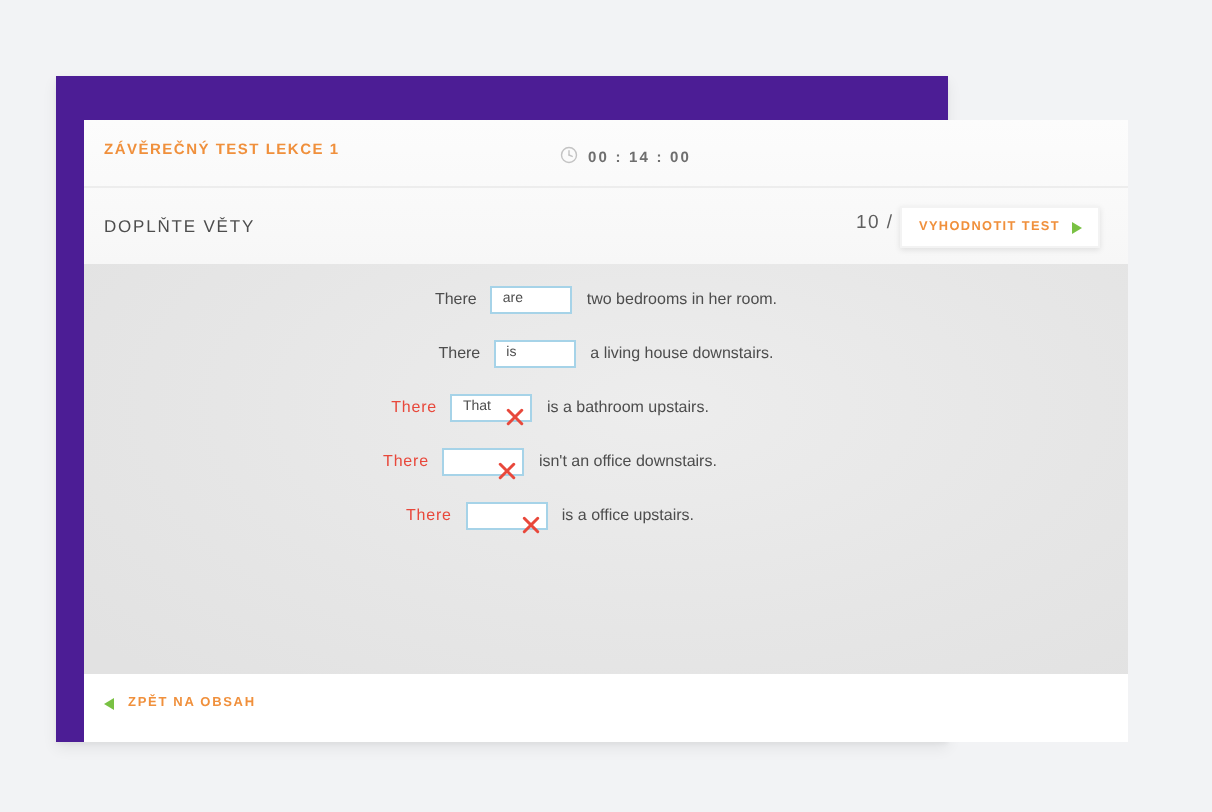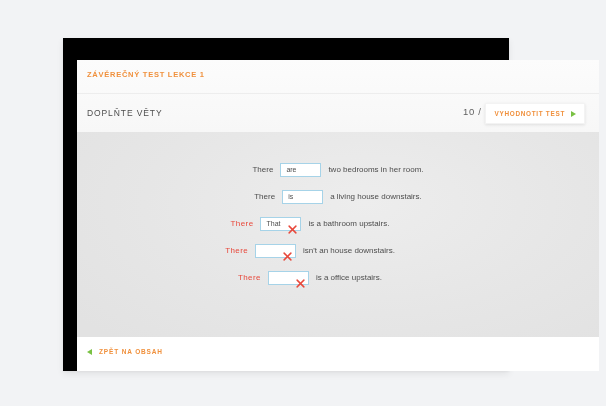--- a/index.html
+++ b/index.html
@@ -15,23 +15,22 @@
     overflow: hidden;
   }
 
   
   .card {
     position: absolute;
     left: 28px;
     top: 38px;
     width: 446px;
     height: 333px;
-    background: #000000;
+    background: #4c1d95;
     box-shadow: 0 3px 7px rgba(0,0,0,0.07), 0 1px 2px rgba(0,0,0,0.04);
-    margin-left: 35px;
   }
   .inner {
     position: absolute;
     left: 14px;
     top: 22px;
     width: 522px;
   }
 
   
   .header-band {
@@ -127,21 +126,21 @@
     width: 0; height: 0;
     border-top: 3.5px solid transparent;
     border-bottom: 3.5px solid transparent;
     border-right: 5px solid #79c143;
   }
 
   
   .content {
     height: 205px;
     background: radial-gradient(ellipse 70% 90% at 55% 35%, #ededed 0%, #e6e6e6 60%, #e2e2e2 100%);
-    padding-top: 24px;
+    padding-top: 4px;
     box-sizing: border-box;
   }
   .q-row {
     height: 27px;
     display: flex;
     align-items: center;
     justify-content: center;
   }
   .q-row.error { padding-right: 56px; }
 
@@ -212,20 +211,30 @@
 <body>
 
 <div class="card">
   <div class="inner">
 
     <div class="header-band">
 
       <div class="header-top">
         <div class="test-title">ZÁVĚREČNÝ TEST LEKCE 1</div>
 
+        <div class="timer">
+          <span class="clock-icon">
+            <svg width="9" height="9" viewBox="0 0 18 18">
+              <circle cx="9" cy="9" r="7.5" fill="none" stroke="#c3c3c3" stroke-width="1.4"></circle>
+              <line x1="9" y1="9" x2="9" y2="4.8" stroke="#c3c3c3" stroke-width="1.4" stroke-linecap="round"></line>
+              <line x1="9" y1="9" x2="12.2" y2="10.4" stroke="#c3c3c3" stroke-width="1.4" stroke-linecap="round"></line>
+            </svg>
+          </span>
+          <span class="timer-text">00 : 14 : 00</span>
+        </div>
       </div>
 
       <div class="divider"></div>
 
       <div class="header-sub">
         <div class="task-title">DOPLŇTE VĚTY</div>
         <div class="score">10 / 10</div>
         <div class="evaluate-button">
           <span class="evaluate-label">VYHODNOTIT TEST</span>
           <span class="arrow-right"></span>
@@ -271,21 +280,21 @@
         <span class="q-lead">There</span>
         <span class="q-input">
           <span class="q-value"></span>
           <span class="x-icon">
             <svg width="9" height="9" viewBox="0 0 12 12">
               <line x1="1.5" y1="1.5" x2="10.5" y2="10.5" stroke="#e8483b" stroke-width="2" stroke-linecap="round"></line>
               <line x1="10.5" y1="1.5" x2="1.5" y2="10.5" stroke="#e8483b" stroke-width="2" stroke-linecap="round"></line>
             </svg>
           </span>
         </span>
-        <span class="q-rest">isn't an house downstairs.</span>
+        <span class="q-rest">isn't an office downstairs.</span>
       </div>
 
       <div class="q-row error">
         <span class="q-lead">There</span>
         <span class="q-input">
           <span class="q-value"></span>
           <span class="x-icon">
             <svg width="9" height="9" viewBox="0 0 12 12">
               <line x1="1.5" y1="1.5" x2="10.5" y2="10.5" stroke="#e8483b" stroke-width="2" stroke-linecap="round"></line>
               <line x1="10.5" y1="1.5" x2="1.5" y2="10.5" stroke="#e8483b" stroke-width="2" stroke-linecap="round"></line>

